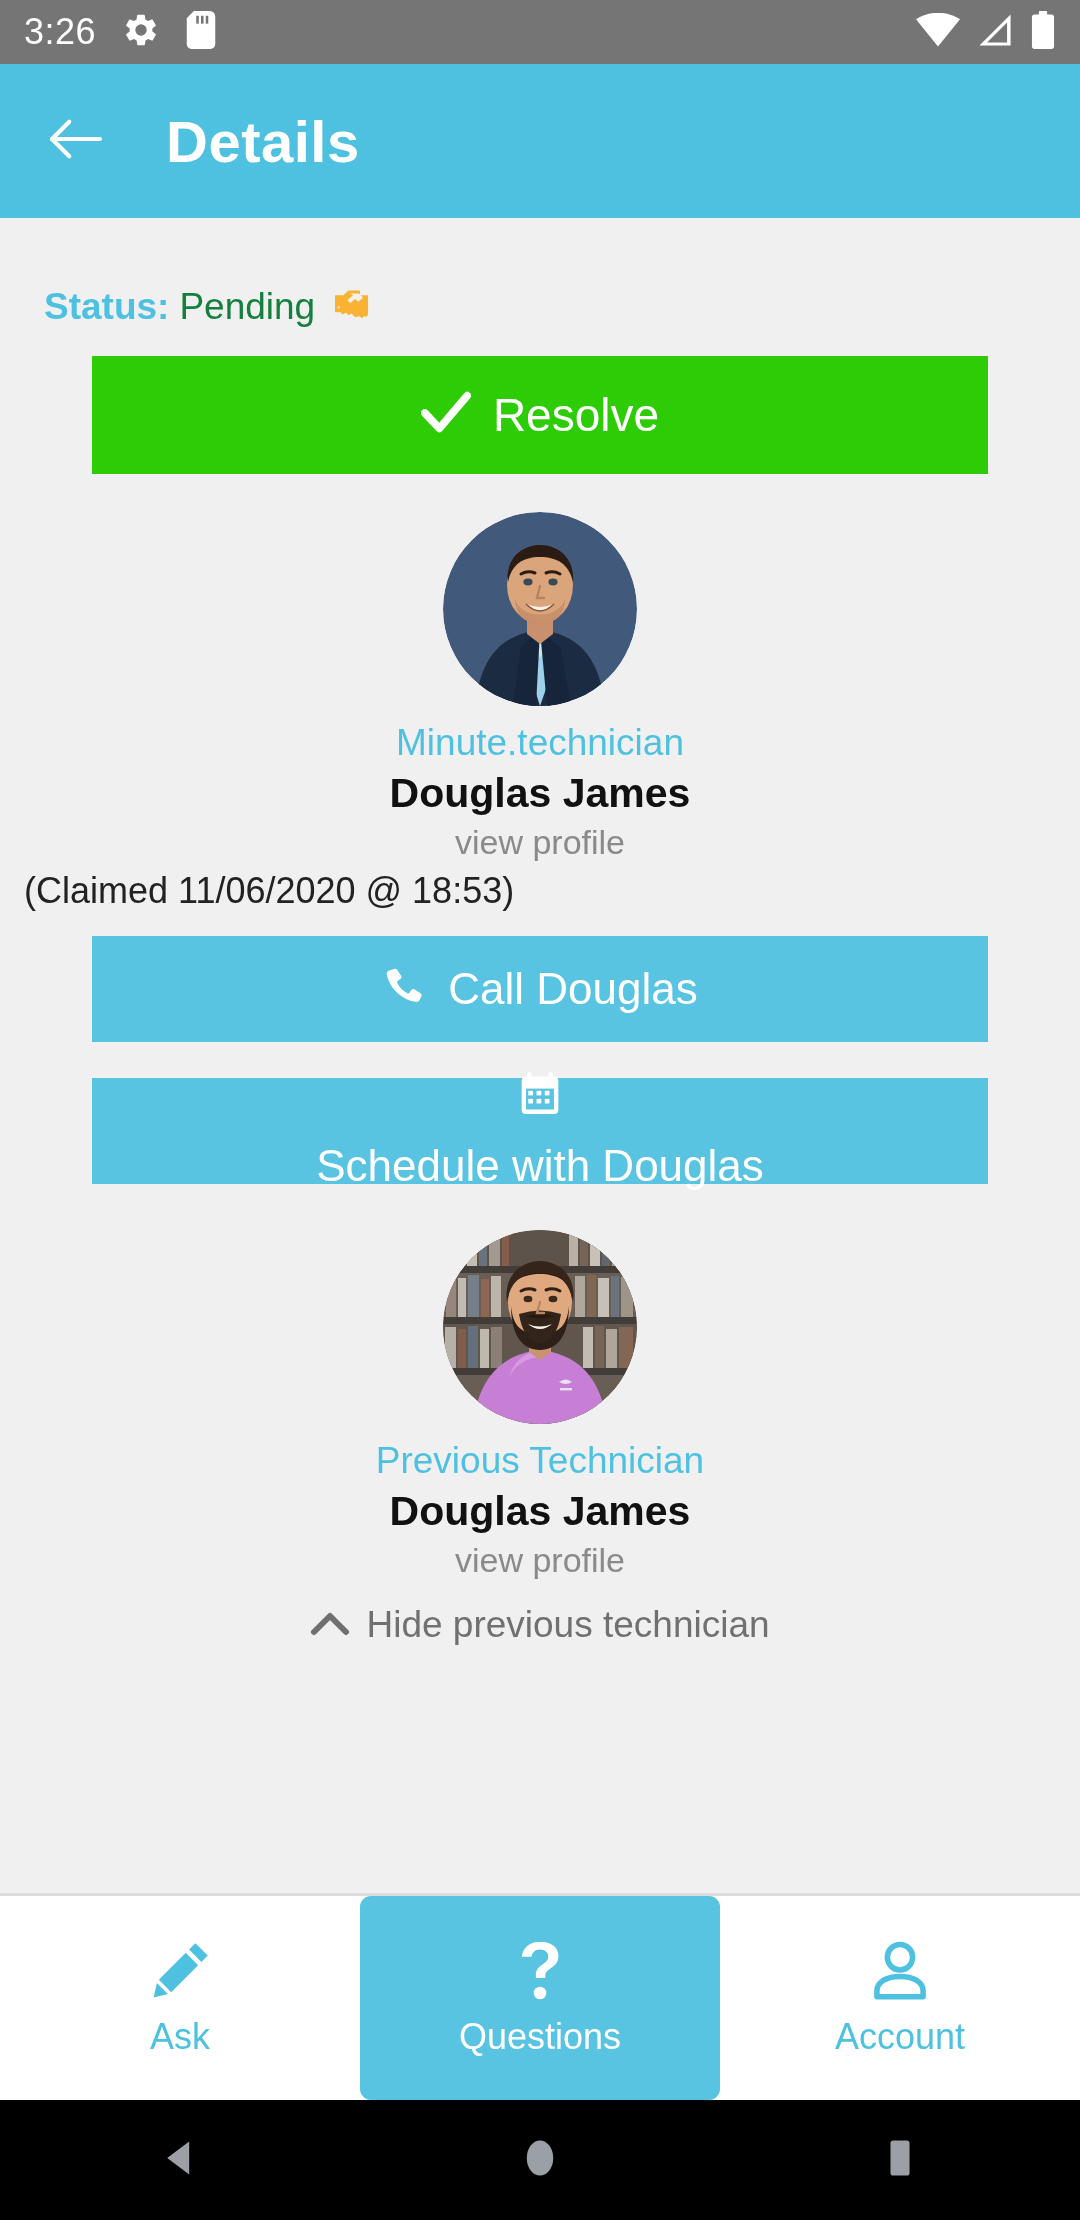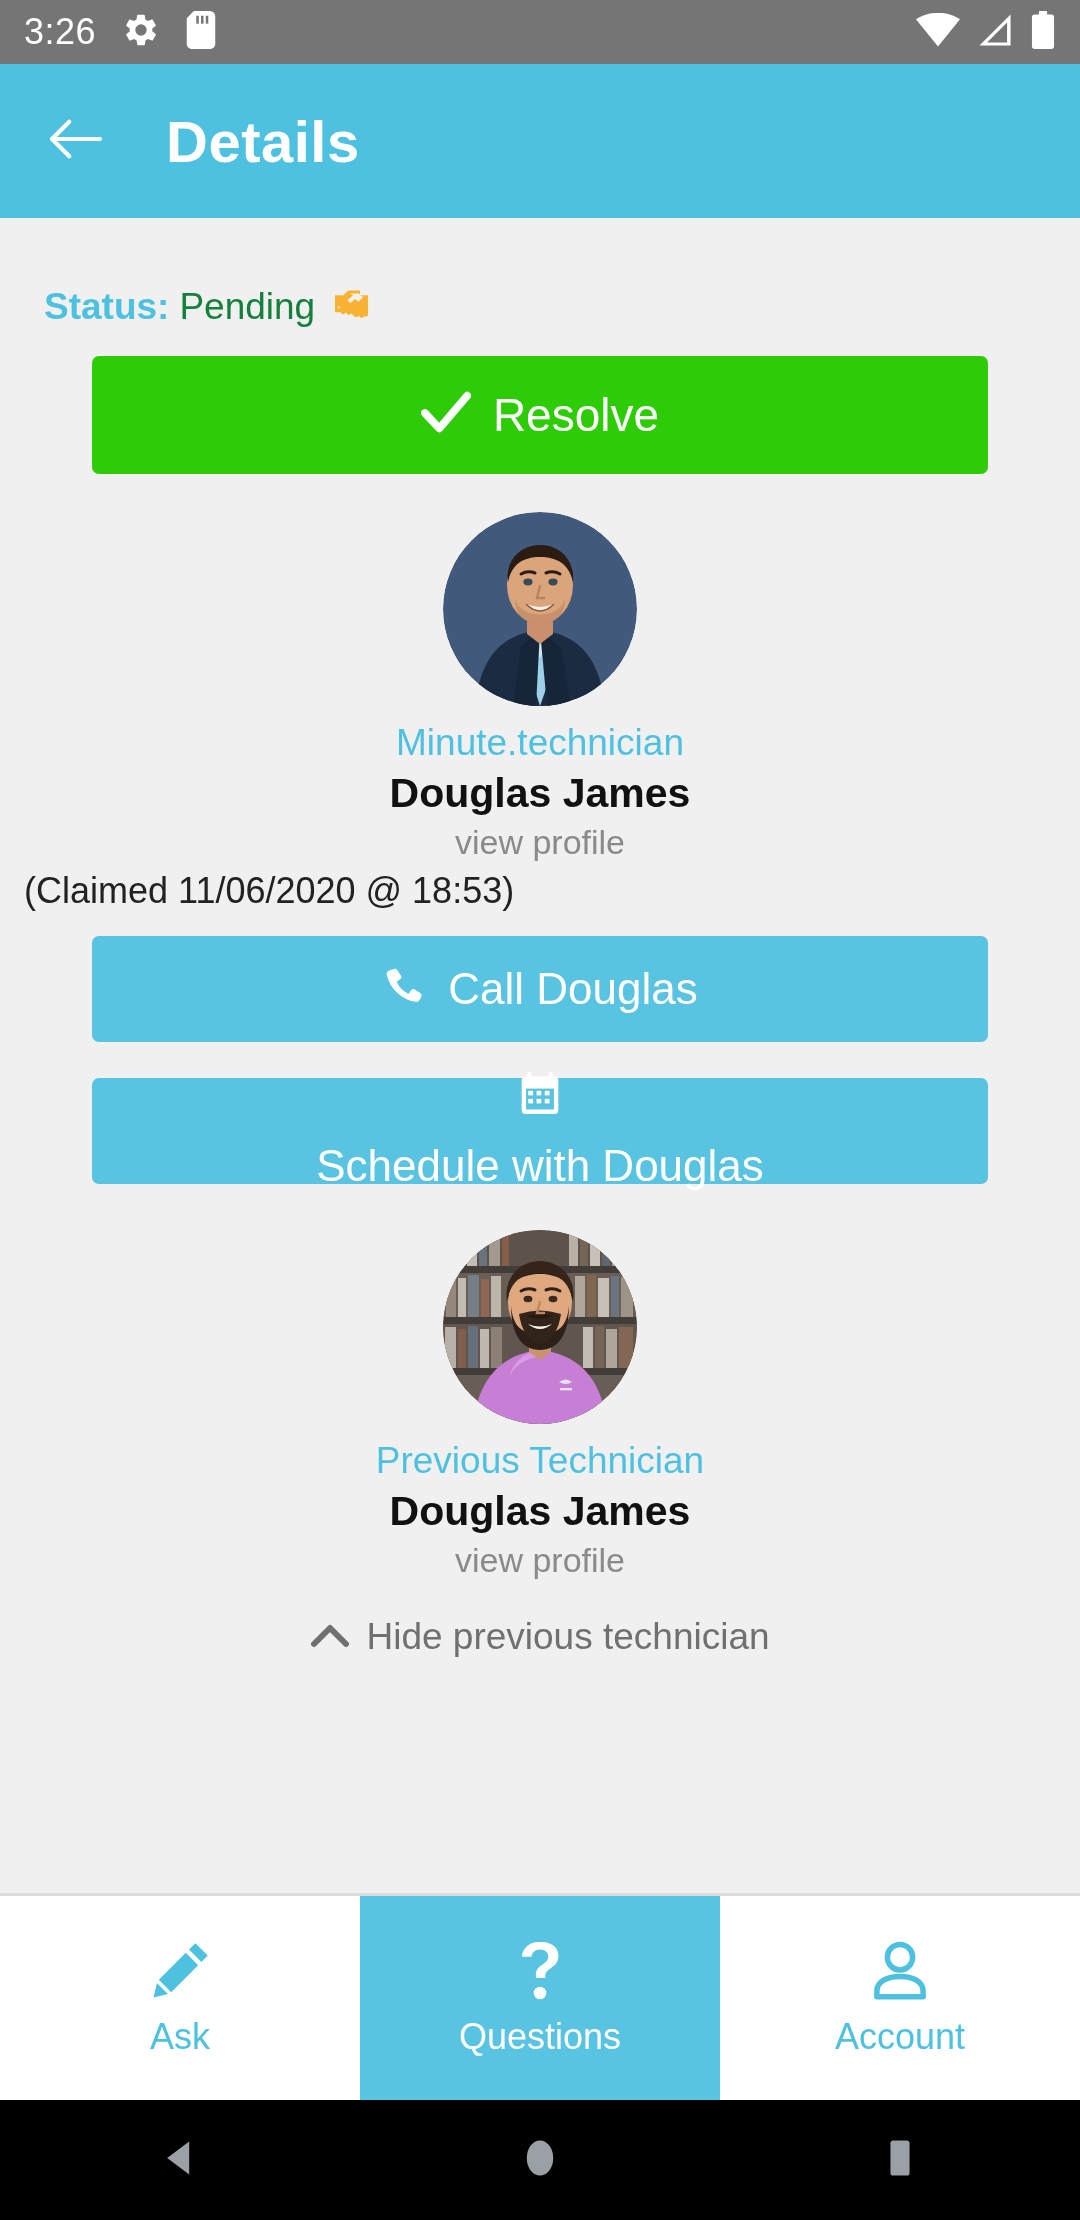--- a/index.html
+++ b/index.html
@@ -44,21 +44,21 @@
   .status-row {
     display:flex; align-items:center; gap:10px;
     margin:68px 0 0 44px;
   }
   .status-label { color:#4ec1e0; font-size:37px; font-weight:bold; }
   .status-value { color:#15803d; font-size:37px; }
   .handshake { margin-left:8px; display:flex; align-items:center; }
 
   .btn {
     display:flex; align-items:center; justify-content:center;
-    border-radius:7px; cursor:pointer; gap:22px;
+    border-radius:0; cursor:pointer; gap:22px;
     width:896px; margin:0 auto;
   }
   .btn-resolve { background:#2ecc06; height:118px; margin-top:28px; }
   .btn-resolve .btn-label { color:#fff; font-size:46px; }
   .btn-blue { background:#59c3e2; height:106px; }
   .btn-blue .btn-label { color:#fff; font-size:44px; }
   #call-btn { margin-top:24px; }
   #schedule-btn { margin-top:36px;flex-direction:column; }
 
   .avatar {
@@ -76,37 +76,37 @@
     text-align:center; color:#111; font-size:41px; font-weight:bold; margin-top:6px;
   }
   .tech-viewprofile {
     text-align:center; color:#8a8a8a; font-size:34px; margin-top:6px; cursor:pointer;
   }
   .claimed {
     color:#222; font-size:36px; margin-top:8px; padding-left:24px;
   }
   .hide-prev {
     display:flex; align-items:center; justify-content:center; gap:16px;
-    margin-top:36px; cursor:pointer;
+    margin-top:24px; cursor:pointer;
   }
   .hide-prev-label { color:#707070; font-size:37px; }
 
   .scroll-divider {
     position:absolute; top:1893px; left:0; width:1080px; height:3px;
     background:#dcdcdc;
   }
 
   
   .tabbar {
     position:absolute; top:1896px; left:0; width:1080px; height:204px;
     background:#fff; display:flex;
   }
   .tab {
     flex:1; display:flex; flex-direction:column;
-    align-items:center; justify-content:center; gap:8px; cursor:pointer;
+    align-items:center; justify-content:center; gap:8px; cursor:pointer;border-radius:11px;
   }
   .tab-label { font-size:36px; color:#4ec1e0; }
   .tab.active { background:#59c3e2; }
   .tab.active .tab-label { color:#fff; }
 
   
   .navbar {
     position:absolute; top:2100px; left:0; width:1080px; height:120px;
     background:#000; display:flex; align-items:center; justify-content:space-around;
   }

